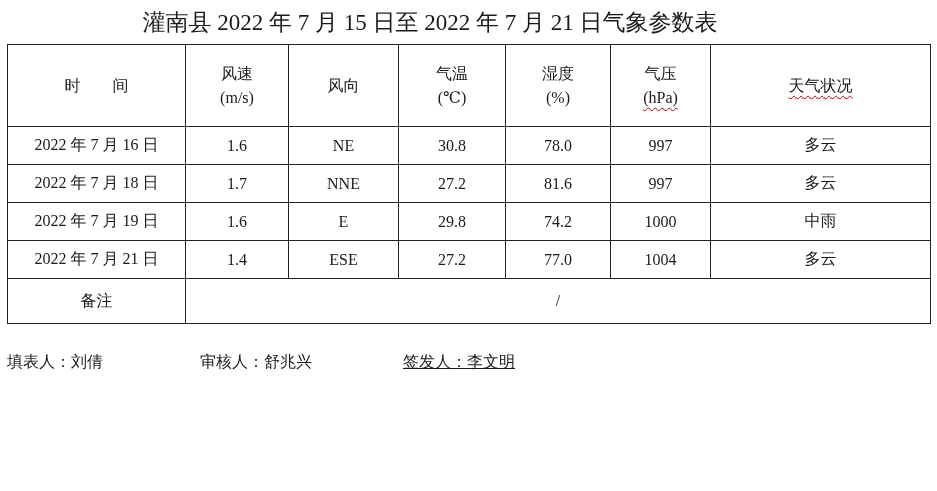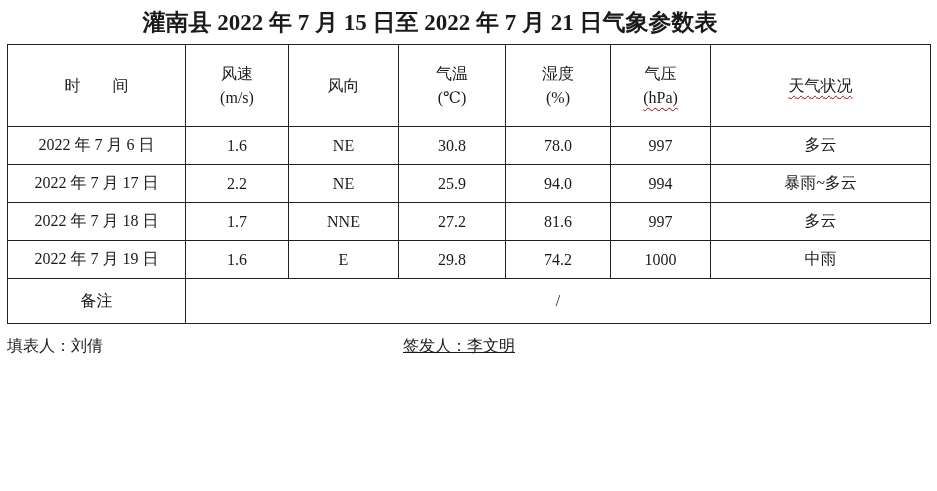--- a/index.html
+++ b/index.html
@@ -13,21 +13,21 @@
     font-family: "Liberation Serif", "DejaVu Serif", serif;
     color: #1a1a1a;
   }
   .title-wrap {
     width: 860px;
     margin: 6px 0 0 0;
     text-align: center;
   }
   .doc-title {
     font-size: 23px;
-    font-weight: bold;
+    font-weight: normal;
     margin: 0;
     line-height: 34px;
     white-space: nowrap;
   }
   table.weather {
     margin: 4px 0 0 7px;
     width: 923px;
     table-layout: fixed;
     border-collapse: collapse;
     border: 1.5px solid #222222;
@@ -59,21 +59,21 @@
     text-underline-offset: 4px;
   }
   .sheet-footer {
     position: relative;
     height: 24px;
     margin-top: 11px;
     font-size: 16px;
   }
   .sheet-footer span {
     position: absolute;
-    top: 0;
+    top: 16px;
     white-space: nowrap;
     line-height: 22px;
   }
   .f-filler  { left: 7px; }
   .f-reviewer{ left: 200px; }
   .f-issuer  { left: 403px; text-decoration: underline; }
   .f-date    { left: 650px; }
 </style>
 </head>
 <body>
@@ -119,60 +119,61 @@
         <span class="unit squiggle">(hPa)</span>
       </th>
       <th>
         <span class="h-title squiggle">天气状况</span>
 
       </th>
     </tr>
   </thead>
   <tbody class="data-rows">
       <tr>
-    <td>2022 年 7 月 6 日</td>
+    <td>2022 年 7 月 16 日</td>
     <td>1.6</td>
     <td>NE</td>
     <td>30.8</td>
     <td>78.0</td>
     <td>997</td>
     <td>多云</td>
-  </tr>
-      <tr>
-    <td>2022 年 7 月 17 日</td>
-    <td>2.2</td>
-    <td>NE</td>
-    <td>25.9</td>
-    <td>94.0</td>
-    <td>994</td>
-    <td>暴雨~多云</td>
   </tr>
       <tr>
     <td>2022 年 7 月 18 日</td>
     <td>1.7</td>
     <td>NNE</td>
     <td>27.2</td>
     <td>81.6</td>
     <td>997</td>
     <td>多云</td>
   </tr>
       <tr>
     <td>2022 年 7 月 19 日</td>
     <td>1.6</td>
     <td>E</td>
     <td>29.8</td>
     <td>74.2</td>
     <td>1000</td>
     <td>中雨</td>
   </tr>
+      <tr>
+    <td>2022 年 7 月 21 日</td>
+    <td>1.4</td>
+    <td>ESE</td>
+    <td>27.2</td>
+    <td>77.0</td>
+    <td>1004</td>
+    <td>多云</td>
+  </tr>
     </tbody>
   <tbody>
     <tr class="remark-row">
       <td>备注</td>
       <td colspan="6">/</td>
     </tr>
   </tbody>
 </table>
 
 <div class="sheet-footer">
   <span class="f-filler">填表人：刘倩</span>
+  <span class="f-reviewer">审核人：舒兆兴</span>
   <span class="f-issuer">签发人：李文明</span>
 </div>
 
 </body></html>

